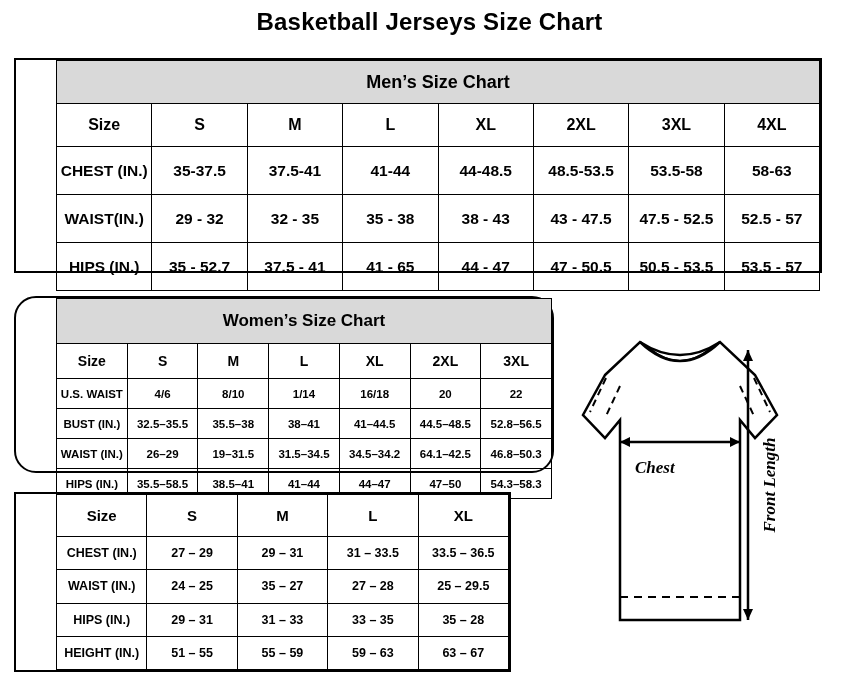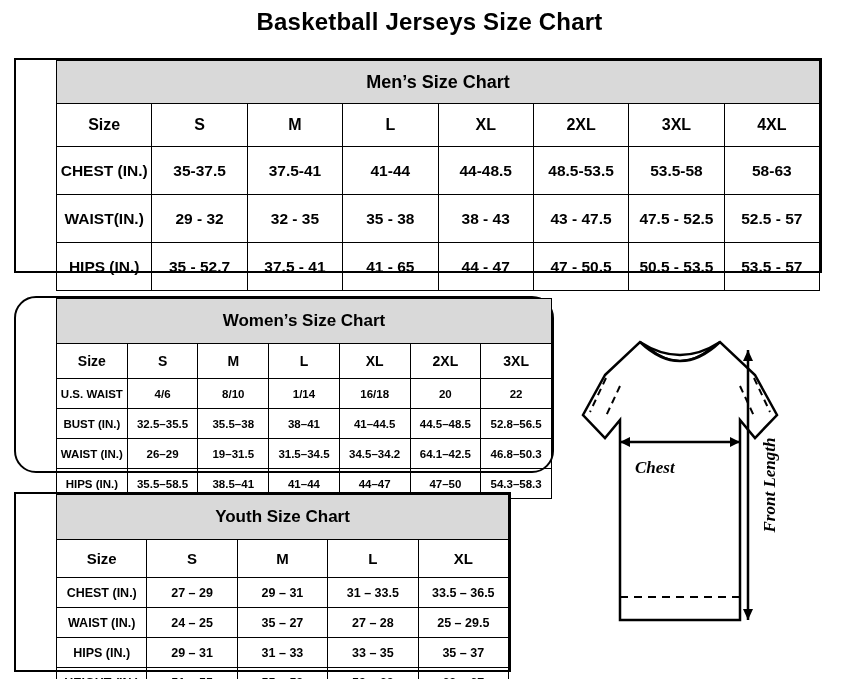--- a/index.html
+++ b/index.html
@@ -225,23 +225,20 @@
         <td>47–50</td>
         <td>54.3–58.3</td>
       </tr>
     </tbody>
   </table>
 </div>
 
 <div class="chart-block" id="youth-chart">
   <table class="size-table">
     <tbody>
-      <tr>
-        <td class="caption-cell" colspan="5">Youth Size Chart</td>
-      </tr>
       <tr class="head-row">
         <td class="label-col">Size</td>
         <td>S</td>
         <td>M</td>
         <td>L</td>
         <td>XL</td>
       </tr>
       <tr class="data-row">
         <td class="label-col">CHEST (IN.)</td>
         <td>27 – 29</td>
@@ -254,21 +251,21 @@
         <td>24 – 25</td>
         <td>35 – 27</td>
         <td>27 – 28</td>
         <td>25 – 29.5</td>
       </tr>
       <tr class="data-row">
         <td class="label-col">HIPS  (IN.)</td>
         <td>29 – 31</td>
         <td>31 – 33</td>
         <td>33 – 35</td>
-        <td>35 – 37</td>
+        <td>35 – 28</td>
       </tr>
       <tr class="data-row">
         <td class="label-col">HEIGHT  (IN.)</td>
         <td>51 – 55</td>
         <td>55 – 59</td>
         <td>59 – 63</td>
         <td>63 – 67</td>
       </tr>
     </tbody>
   </table>

